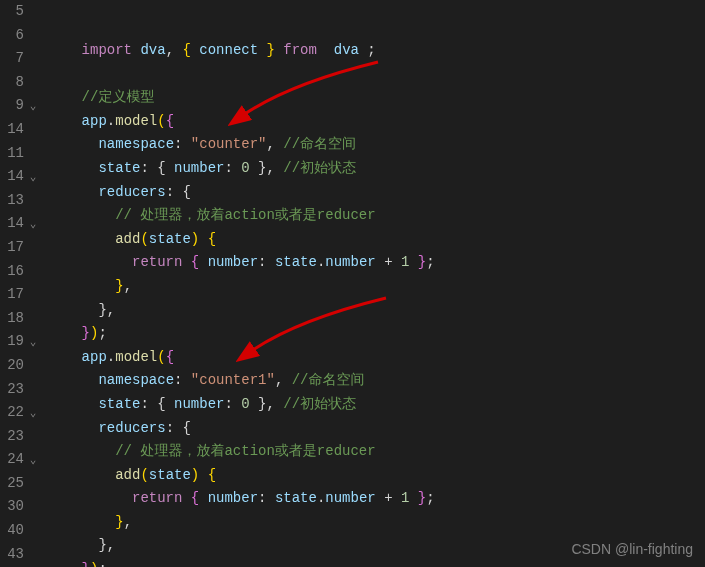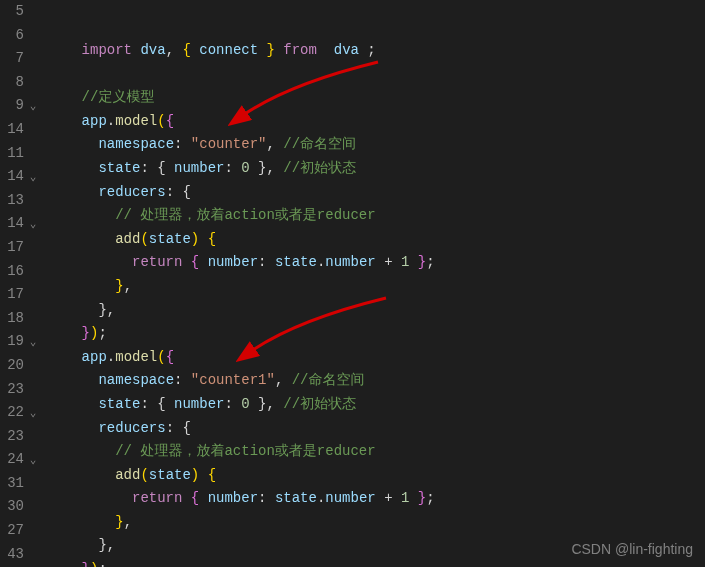--- a/index.html
+++ b/index.html
@@ -77,23 +77,23 @@
       <div class="line">17</div>
       <div class="line">16</div>
       <div class="line">17</div>
       <div class="line">18</div>
       <div class="line">19</div>
       <div class="line">20</div>
       <div class="line">23</div>
       <div class="line">22</div>
       <div class="line">23</div>
       <div class="line">24</div>
-      <div class="line">31</div>
+      <div class="line">25</div>
       <div class="line">30</div>
-      <div class="line">27</div>
+      <div class="line">40</div>
       <div class="line">43</div>
     </div>
   <div class="fold-col" id="fold">
       <div class="line"></div>
       <div class="line"></div>
       <div class="line"></div>
       <div class="line"></div>
       <div class="line"><span class="chevron">⌄</span></div>
       <div class="line"></div>
       <div class="line"></div>

